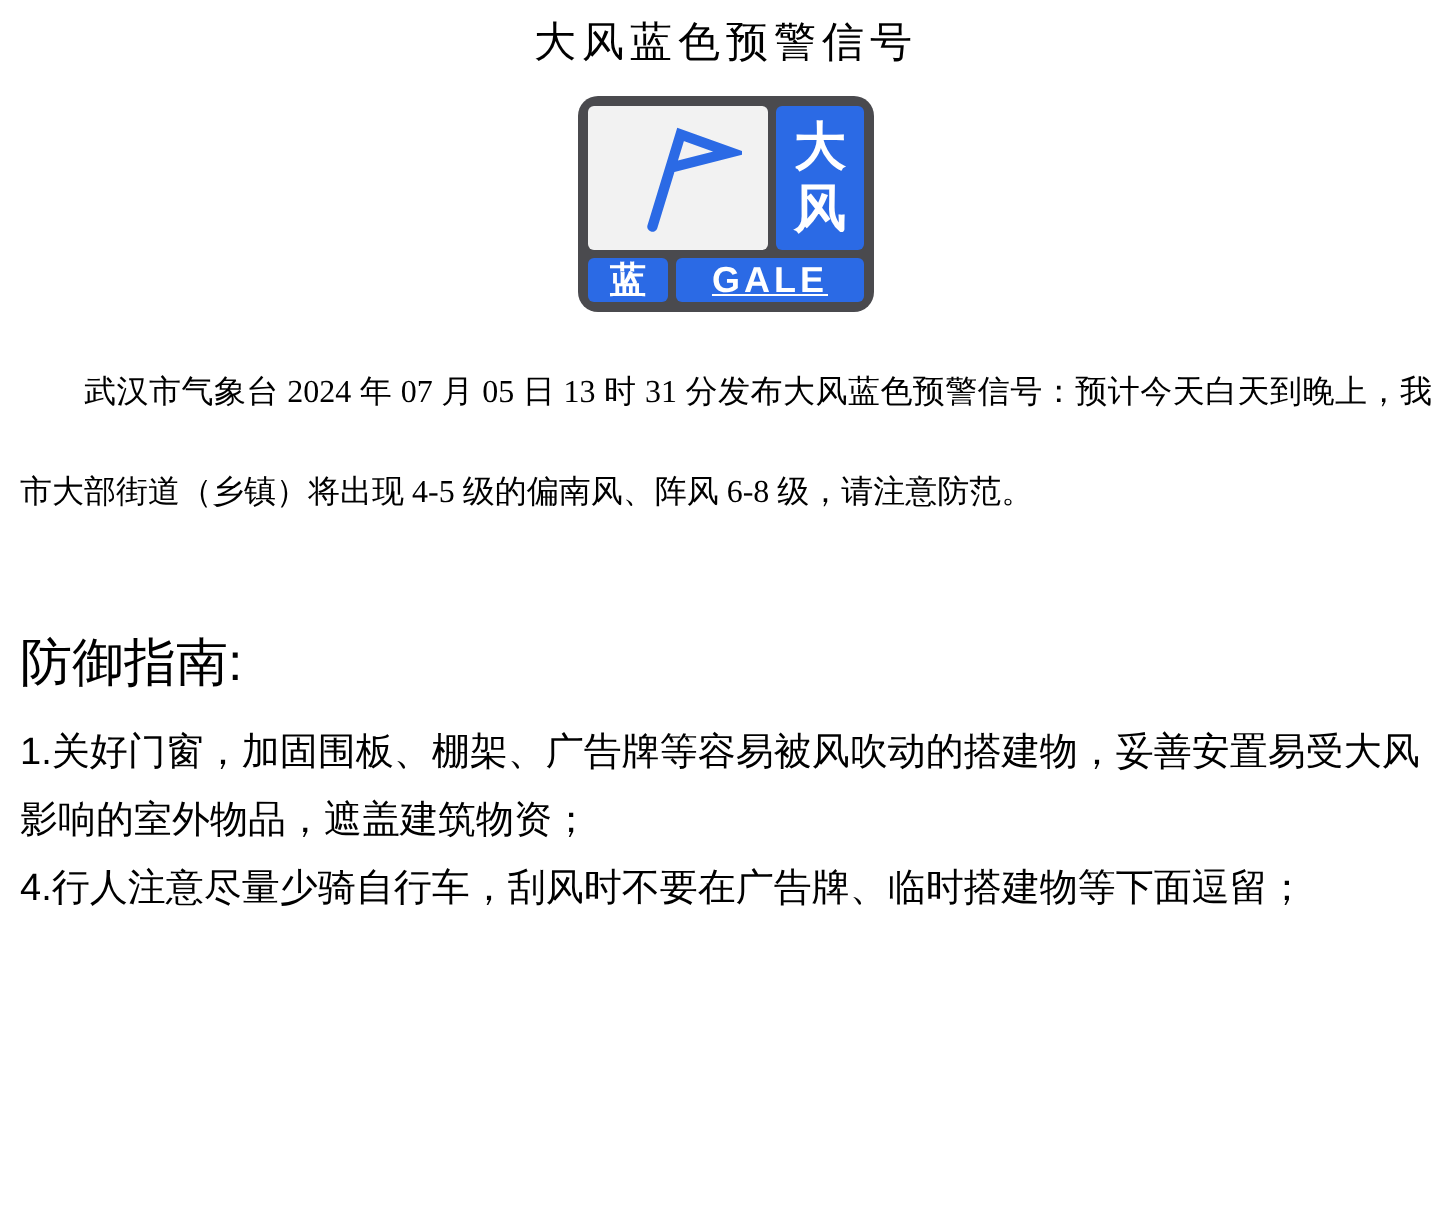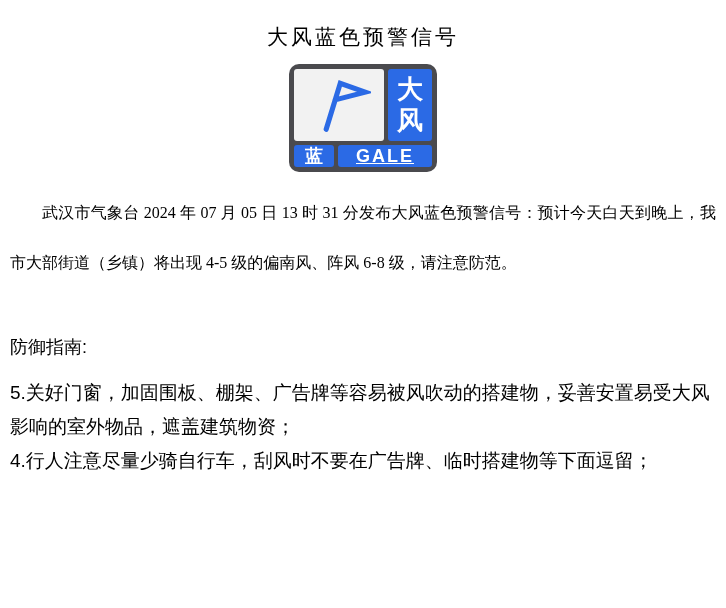--- a/index.html
+++ b/index.html
@@ -5,21 +5,21 @@
   html, body {
     margin: 0;
     padding: 0;
     background: #ffffff;
   }
   .page {
     position: relative;
     width: 726px;
     height: 608px;
     box-sizing: border-box;
-    padding: 16px 10px;
+    padding: 0 10px;
     overflow: hidden;
     background: #ffffff;
     color: #000000;
   }
 
   
   .title {
     margin: 8px 0 0 0;
     font-family: "Liberation Serif", "DejaVu Serif", serif;
     font-size: 21px;
@@ -118,21 +118,21 @@
     line-height: 50px;
     text-align: justify;
     text-indent: 2em;
     color: #000000;
   }
 
   
   .guide-heading {
     margin-top: 46px;
     font-family: "Liberation Sans", "DejaVu Sans", sans-serif;
-    font-size: 18px;
+    font-size: 26px;
     line-height: 26px;
     color: #000000;
   }
   .guide-items {
     margin-top: 16px;
     font-family: "Liberation Sans", "DejaVu Sans", sans-serif;
     font-size: 19px;
     line-height: 34px;
     color: #000000;
   }
@@ -163,19 +163,19 @@
       <div class="lan-badge">蓝</div>
       <div class="gale-bar">GALE</div>
     </div>
   </div>
 
   <p class="announcement">武汉市气象台 2024 年 07 月 05 日 13 时 31 分发布大风蓝色预警信号：预计今天白天到晚上，我市大部街道（乡镇）将出现 4-5 级的偏南风、阵风 6-8 级，请注意防范。</p>
 
   <div class="guide">
     <div class="guide-heading">防御指南:</div>
     <div class="guide-items">
-      <p class="guide-item">5.关好门窗，加固围板、棚架、广告牌等容易被风吹动的搭建物，妥善安置易受大风影响的室外物品，遮盖建筑物资；</p>
+      <p class="guide-item">1.关好门窗，加固围板、棚架、广告牌等容易被风吹动的搭建物，妥善安置易受大风影响的室外物品，遮盖建筑物资；</p>
       <p class="guide-item">4.行人注意尽量少骑自行车，刮风时不要在广告牌、临时搭建物等下面逗留；</p>
 
     </div>
   </div>
 
 </div>
 
 </body></html>

